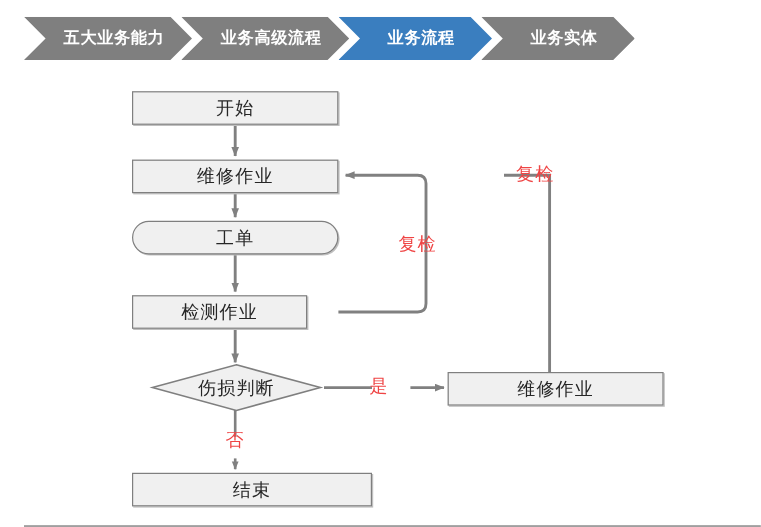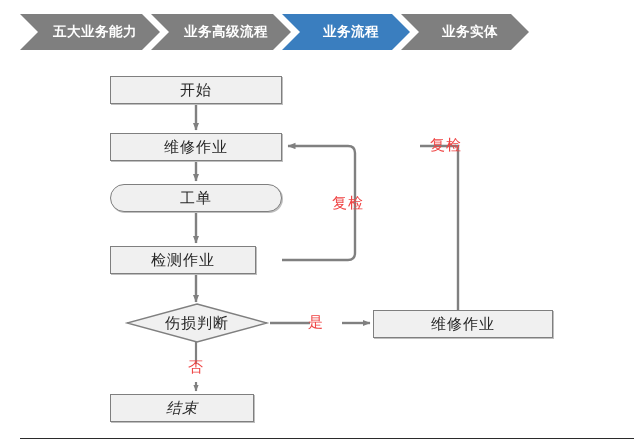--- a/index.html
+++ b/index.html
@@ -135,21 +135,21 @@
       <span>检测作业</span>
     </div>
 
     <div class="diamond-wrap" style="left:106px;top:303px;width:142px;height:40px;">
       <svg class="diamond-shape" width="142" height="40" viewBox="0 0 142 40">
         <polygon points="71,1 141,20 71,39 1,20" fill="#f0f0f0" stroke="#7f7f7f" stroke-width="1.3"></polygon>
       </svg>
       <div class="diamond-label">伤损判断</div>
     </div>
 
-    <div class="node" style="left:90px;top:394px;width:144px;height:28px;font-style:italic;">
+    <div class="node" style="left:90px;top:394px;width:200px;height:28px;">
       <span>结束</span>
     </div>
 
     <div class="node" style="left:353px;top:310px;width:180px;height:28px;">
       <span>维修作业</span>
     </div>
 
     <div class="edgelabel" style="left:312px;top:194px;">
       <span>复检</span>
     </div>

